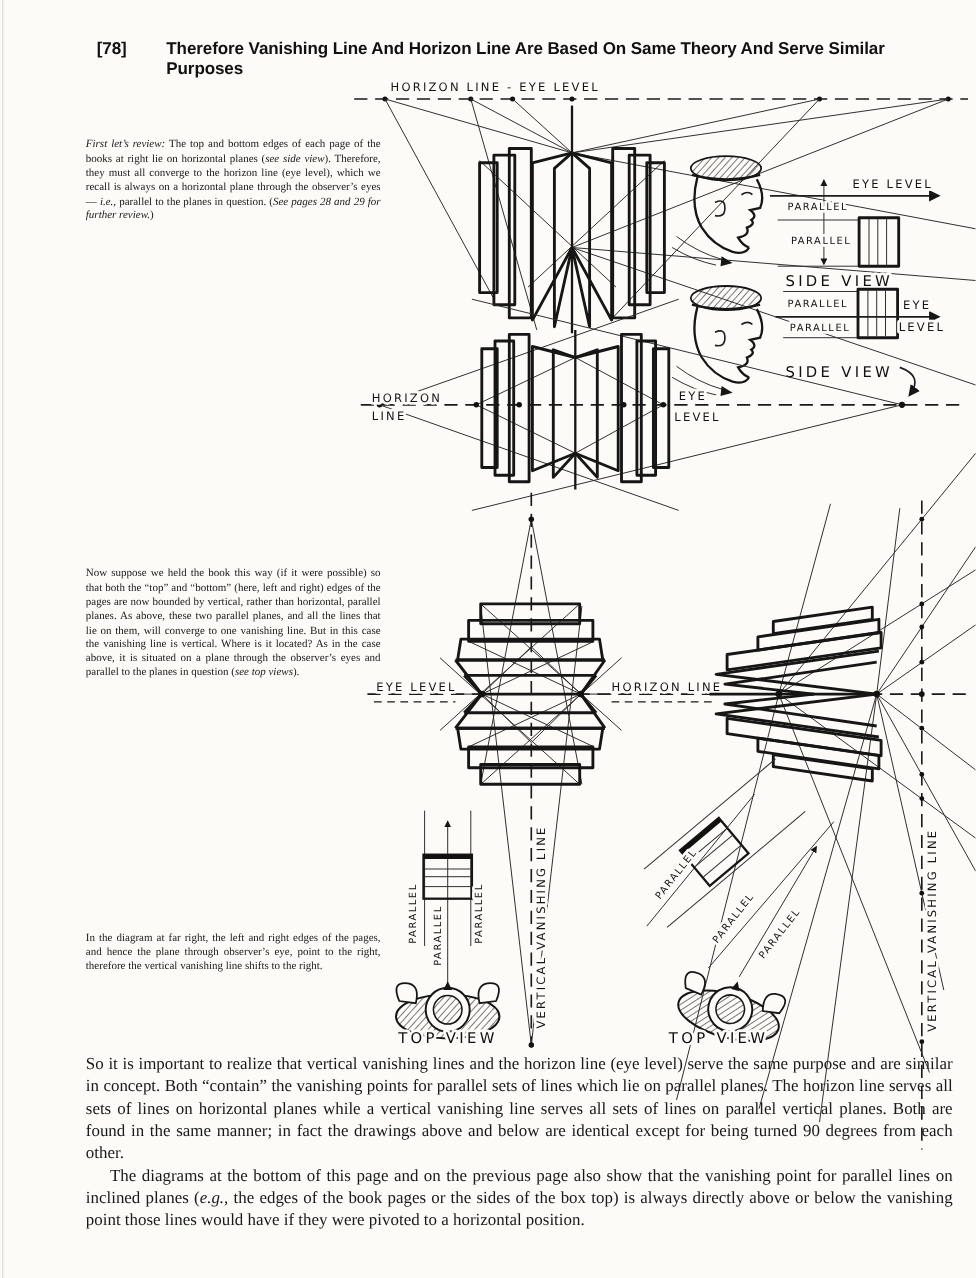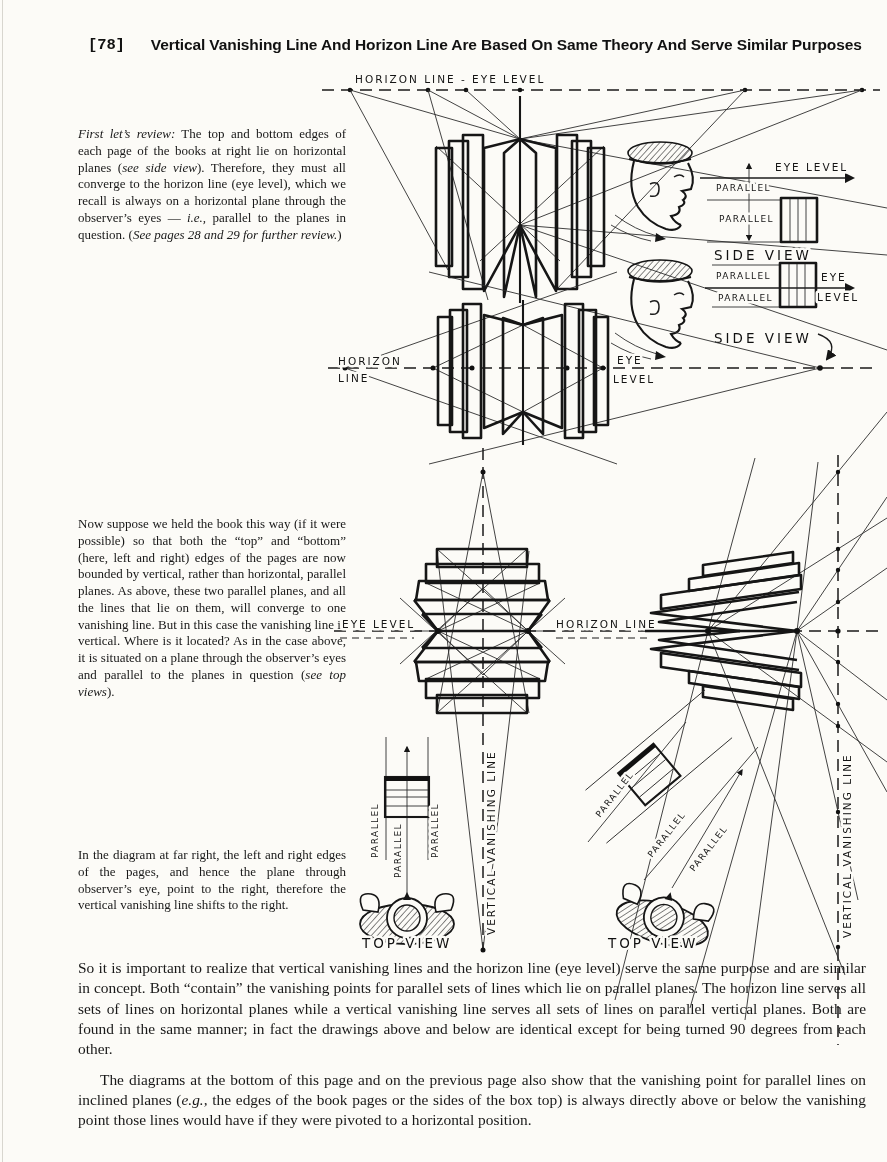--- a/index.html
+++ b/index.html
@@ -2,29 +2,29 @@
 <html><head>
 <meta charset="utf-8">
 <style>
   html,body{margin:0;padding:0;}
   body{width:887px;height:1162px;position:relative;background:#fcfbf7;overflow:hidden;
        font-family:"Liberation Serif", serif;color:#1b1b1b;}
   .scan-edge{position:absolute;left:2px;top:0;bottom:0;width:1px;background:#d8d6cf;}
   .header{position:absolute;left:88px;top:36px;width:780px;
           font-family:"Liberation Sans", sans-serif;font-weight:bold;font-size:15.5px;
           letter-spacing:-0.1px;color:#111;display:flex;}
-  .pageno{margin-right:26px;font-family:Liberation Mono, monospace;}
-  .para{font-size:13px;line-height:1.29;text-align:justify;color:#181818;}
+  .pageno{margin-right:36px;}
+  .para{font-size:10px;line-height:1.29;text-align:justify;color:#181818;}
   .col{position:absolute;left:78px;width:268px;}
   .p-review{top:126px;}
   .p-suppose{top:516px;}
   .p-farright{top:847px;}
   .bottom{position:absolute;left:78px;top:958px;width:788px;}
   .bottom .para{font-size:15.4px;line-height:1.32;}
-  .indent{text-indent:22px;margin-top:10px;}
+  .indent{text-indent:22px;margin-top:0;}
   svg{position:absolute;left:0;top:0;pointer-events:none;}
   .dlabel{font-family:"DejaVu Sans", sans-serif;font-size:10.5px;letter-spacing:2px;
           fill:#141414;font-weight:500;}
   .dlabel-sm{font-family:"DejaVu Sans", sans-serif;font-size:9px;letter-spacing:1.4px;
           fill:#141414;font-weight:500;}
   .dlabel-lg{font-family:"DejaVu Sans", sans-serif;font-size:13.5px;letter-spacing:3px;
           fill:#101010;font-weight:500;}
   .halo{paint-order:stroke;stroke:#fcfbf7;stroke-width:5px;stroke-linejoin:round;}
   .thick{stroke:#161616;stroke-width:2.6;fill:none;stroke-linejoin:round;}
   .thick2{stroke:#161616;stroke-width:2.1;fill:none;}
@@ -34,21 +34,21 @@
   .dash-sm{stroke:#1a1a1a;stroke-width:1.2;fill:none;stroke-dasharray:7 5;}
   .dot{fill:#111;}
 </style>
 </head>
 <body>
 
 <div class="scan-edge"></div>
 
 <div class="header">
   <span class="pageno">[78]</span>
-  <span>Vertical Vanishing Line And Horizon Line Are Based On Same Theory And Serve Similar Purposes</span>
+  <span>Therefore Vanishing Line And Horizon Line Are Based On Same Theory And Serve Similar Purposes</span>
 </div>
 
 <div class="col p-review para"><i>First let’s review:</i><span> The top and bottom edges of each page of the books at right lie on horizontal planes (</span><i>see side view</i><span>). Therefore, they must all converge to the horizon line (eye level), which we recall is always on a horizontal plane through the observer’s eyes — </span><i>i.e.,</i><span> parallel to the planes in question. (</span><i>See pages 28 and 29 for further review.</i><span>)</span></div>
 <div class="col p-suppose para"><span>Now suppose we held the book this way (if it were possible) so that both the “top” and “bottom” (here, left and right) edges of the pages are now bounded by vertical, rather than horizontal, parallel planes. As above, these two parallel planes, and all the lines that lie on them, will converge to one vanishing line. But in this case the vanishing line is vertical. Where is it located? As in the case above, it is situated on a plane through the observer’s eyes and parallel to the planes in question (</span><i>see top views</i><span>).</span></div>
 <div class="col p-farright para"><span>In the diagram at far right, the left and right edges of the pages, and hence the plane through observer’s eye, point to the right, therefore the vertical vanishing line shifts to the right.</span></div>
 
 <div class="bottom">
   <div class="para"><span>So it is important to realize that vertical vanishing lines and the horizon line (eye level) serve the same purpose and are similar in concept. Both “contain” the vanishing points for parallel sets of lines which lie on parallel planes. The horizon line serves all sets of lines on horizontal planes while a vertical vanishing line serves all sets of lines on parallel vertical planes. Both are found in the same manner; in fact the drawings above and below are identical except for being turned 90 degrees from each other.</span></div>
   <div class="para indent"><span>The diagrams at the bottom of this page and on the previous page also show that the vanishing point for parallel lines on inclined planes (</span><i>e.g.,</i><span> the edges of the book pages or the sides of the box top) is always directly above or below the vanishing point those lines would have if they were pivoted to a horizontal position.</span></div>
 </div>

